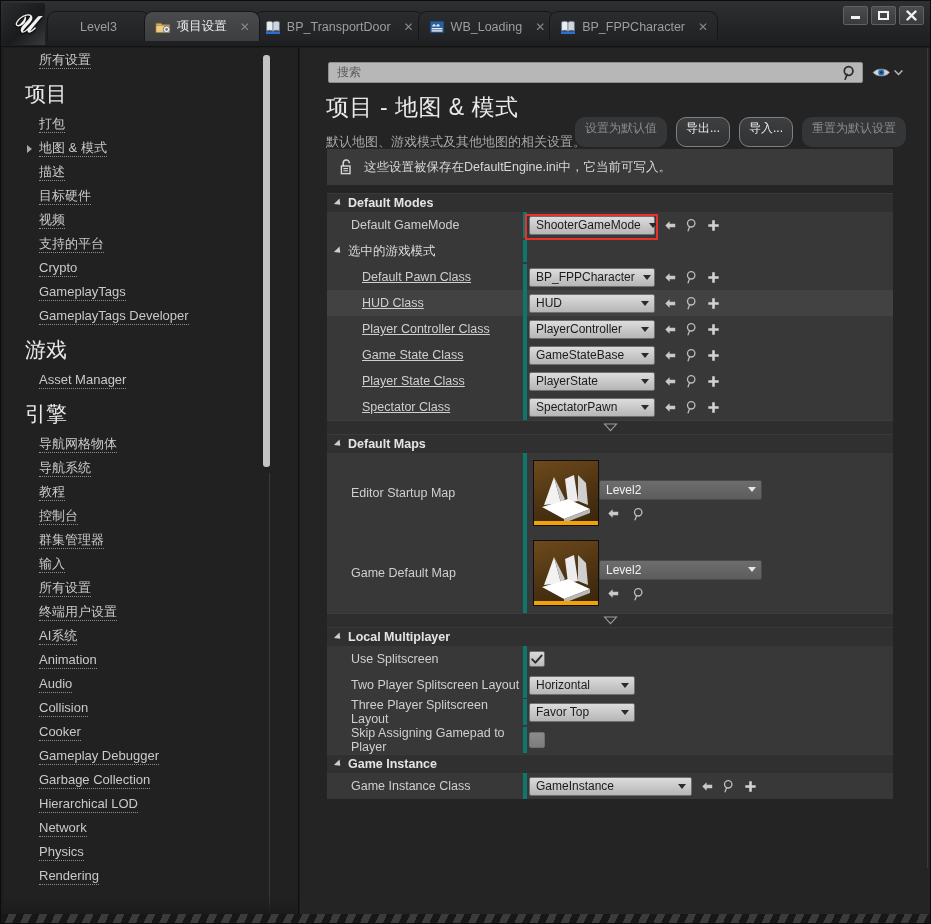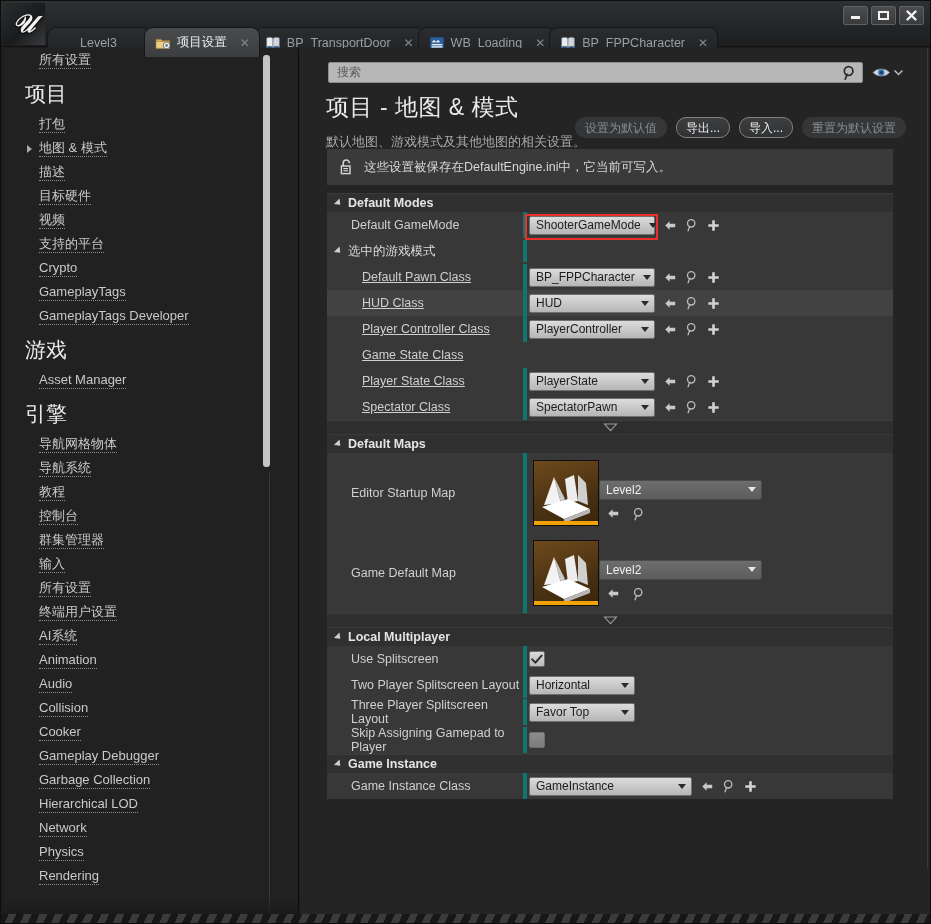--- a/index.html
+++ b/index.html
@@ -28,22 +28,22 @@
   #ue-logo {
     position: absolute; left: 2px; top: 2px; width: 42px; height: 42px;
     background: linear-gradient(135deg,#2b2c2e 0%,#1a1b1d 55%,#3a3b3d 100%);
     color: #f2f2f2;
     font-family: "DejaVu Serif", serif;
     font-size: 25px; font-style: italic; font-weight: 700;
     line-height: 42px; text-align: center;
     text-shadow: 0 1px 2px #000;
   }
   #tabstrip {
-    position: absolute; left: 46px; top: 20px; height: 36px;
-    display: flex; align-items: flex-end;
+    position: absolute; left: 46px; top: 10px; height: 36px;
+    display: flex; align-items: flex-start;
   }
   .tab {
     position: relative;
     height: 30px;
     display: flex; align-items: center;
     padding: 0 6px 0 10px;
     margin-right: -6px;
     border-radius: 9px 9px 0 0;
     border: 1px solid #16171a;
     border-bottom: none;
@@ -181,21 +181,21 @@
     color: #e9e9e9; font-size: 23px; letter-spacing: .5px;
   }
   #page-subtitle {
     color: #a8a8a8; font-size: 13px; margin-top: 10px;
   }
   #head-buttons {
     position: absolute; right: 24px; top: 69px;
     display: flex; gap: 9px; align-items: center;
   }
   .hbtn {
-    height: 21px; padding: 0 9px;
+    height: 30px; padding: 0 9px;
     font-size: 12px; line-height: 20px;
     border-radius: 10px;
     white-space: nowrap;
   }
   .hbtn.enabled {
     background: linear-gradient(180deg,#3d3e40,#313234);
     border: 1px solid #7e8083;
     color: #ececec;
   }
   .hbtn.disabled {
@@ -622,20 +622,38 @@
               <path d="M4.6 8.6 L3.1 12.8" stroke="#bdbdbd" stroke-width="1.3" stroke-linecap="round"></path>
             </svg>
             <svg class="ibtn" width="13" height="13" viewBox="0 0 13 13">
               <path d="M5.2 1.3 h2.6 v3.9 h3.9 v2.6 h-3.9 v3.9 h-2.6 v-3.9 h-3.9 v-2.6 h3.9 z" fill="#d2d2d2"></path>
             </svg>
           </div>
         </div>
       </div>
       <div class="prop-row">
         <div class="prop-label indent2">Game State Class</div>
+        <div class="prop-value">
+          <div class="combo w126">
+            <span>GameStateBase</span>
+            <span class="cb-arrow"></span>
+          </div>
+          <div class="iconbtns">
+            <svg class="ibtn" width="13" height="13" viewBox="0 0 13 13">
+              <path d="M5.6 2.2 L1.3 6.5 L5.6 10.8 L5.6 8.2 L11.2 8.2 L11.2 4.8 L5.6 4.8 Z" fill="#c9c9c9"></path>
+            </svg>
+            <svg class="ibtn" width="14" height="14" viewBox="0 0 14 14">
+              <circle cx="6.2" cy="5.3" r="3.7" fill="none" stroke="#bdbdbd" stroke-width="1.3"></circle>
+              <path d="M4.6 8.6 L3.1 12.8" stroke="#bdbdbd" stroke-width="1.3" stroke-linecap="round"></path>
+            </svg>
+            <svg class="ibtn" width="13" height="13" viewBox="0 0 13 13">
+              <path d="M5.2 1.3 h2.6 v3.9 h3.9 v2.6 h-3.9 v3.9 h-2.6 v-3.9 h-3.9 v-2.6 h3.9 z" fill="#d2d2d2"></path>
+            </svg>
+          </div>
+        </div>
       </div>
       <div class="prop-row">
         <div class="prop-label indent2">Player State Class</div>
         <div class="prop-value">
           <div class="combo w126">
             <span>PlayerState</span>
             <span class="cb-arrow"></span>
           </div>
           <div class="iconbtns">
             <svg class="ibtn" width="13" height="13" viewBox="0 0 13 13">

